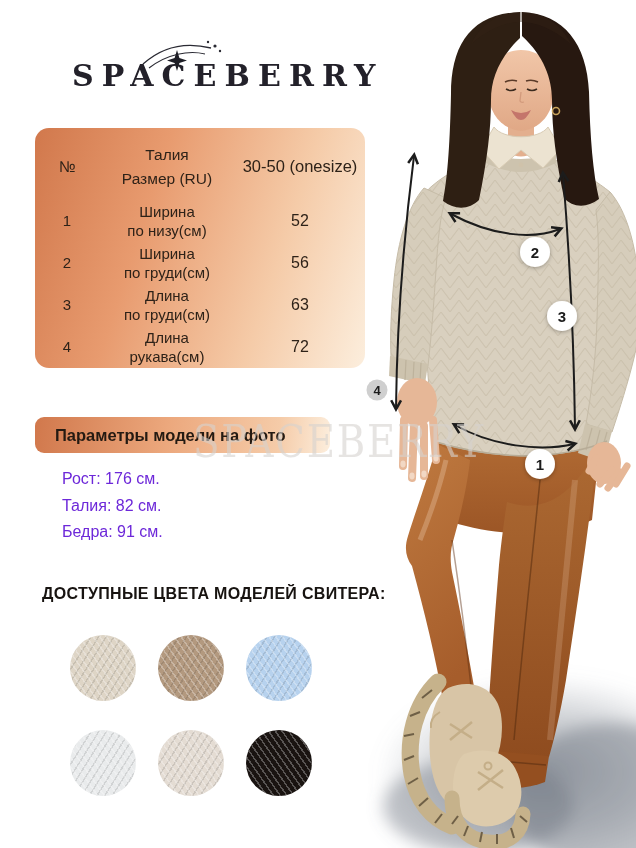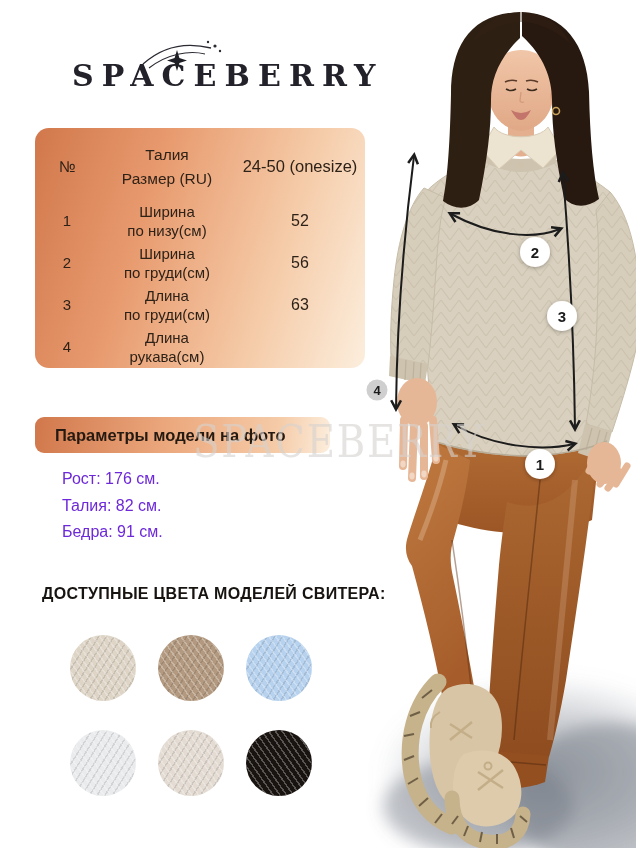--- a/index.html
+++ b/index.html
@@ -271,21 +271,21 @@
     <div class="logo">SPACEBERRY</div>
   </header>
 
   <section class="size-table">
     <div class="t-grid t-head">
       <div class="t-cell t-headcell">№</div>
       <div class="t-cell t-headcell t-param">
         <span>Талия</span>
         <span>Размер (RU)</span>
       </div>
-      <div class="t-cell t-size">24-50 (onesize)</div>
+      <div class="t-cell t-size">30-50 (onesize)</div>
     </div>
     <div class="t-grid t-row">
       <div class="t-cell num">1</div>
       <div class="t-cell t-param">
         <span>Ширина</span>
         <span>по низу(см)</span>
       </div>
       <div class="t-cell val">52</div>
     </div>
     <div class="t-grid t-row">
@@ -303,20 +303,21 @@
         <span>по груди(см)</span>
       </div>
       <div class="t-cell val">63</div>
     </div>
     <div class="t-grid t-row">
       <div class="t-cell num">4</div>
       <div class="t-cell t-param">
         <span>Длина</span>
         <span>рукава(см)</span>
       </div>
+      <div class="t-cell val">72</div>
     </div>
   </section>
 
   <section class="params-bar">
     <span>Параметры модели на фото</span>
   </section>
   <ul class="params-list">
     <li>Рост: 176 см.</li>
     <li>Талия: 82 см.</li>
     <li>Бедра: 91 см.</li>

